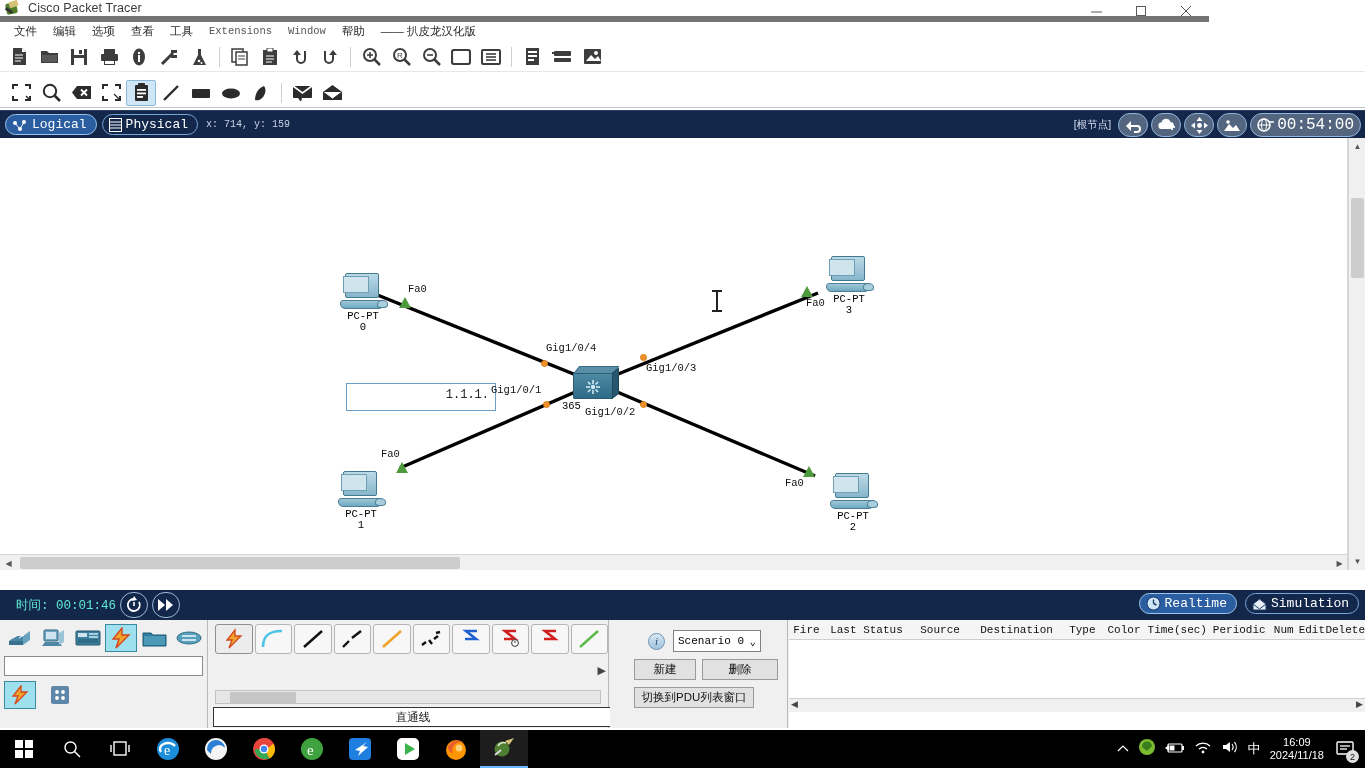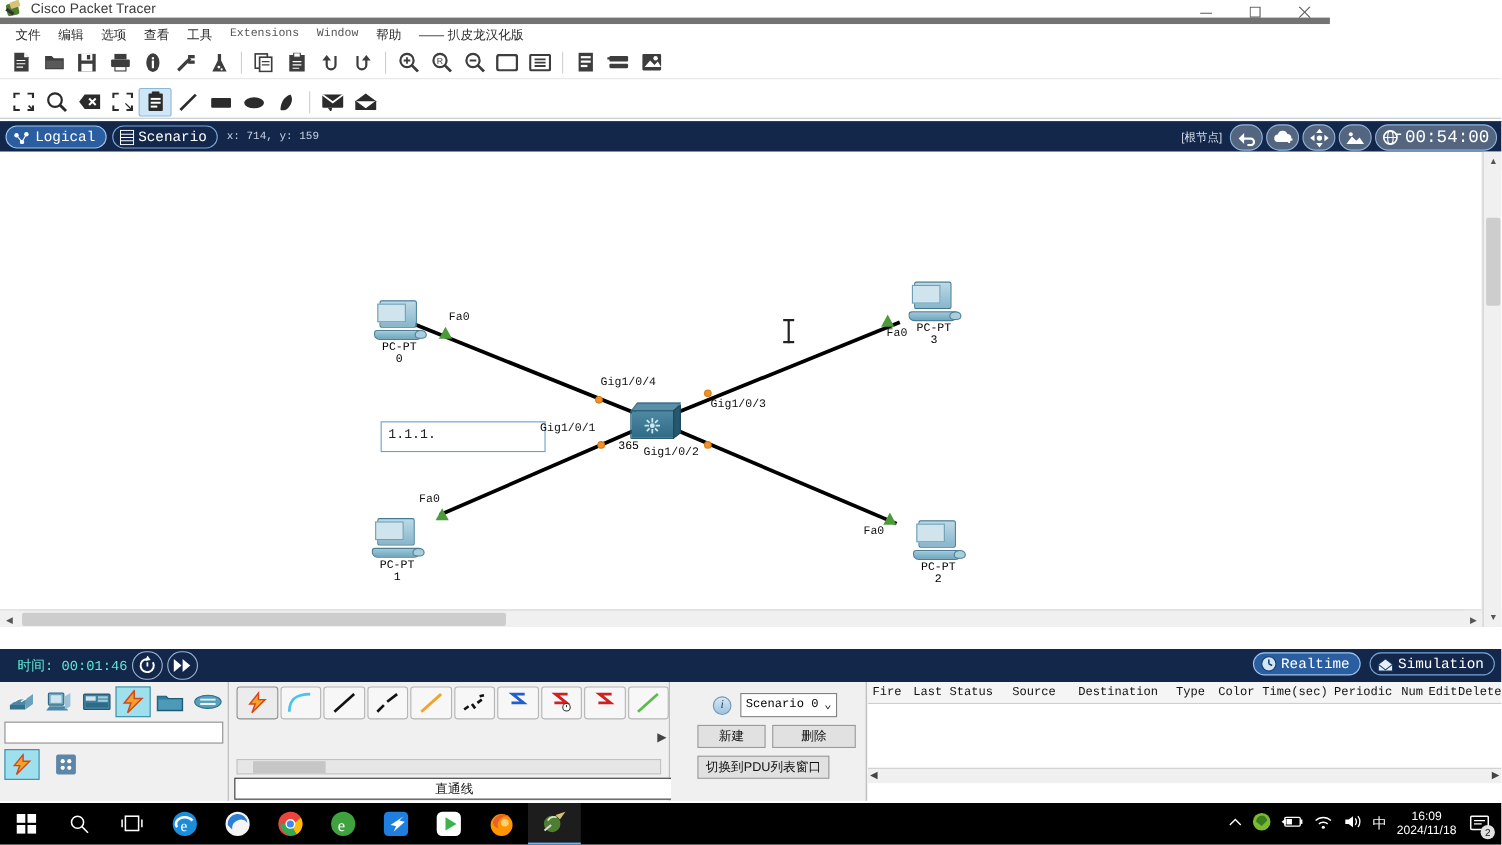--- a/index.html
+++ b/index.html
@@ -112,21 +112,21 @@
   .sw-face { position:absolute; left:0; top:7px; width:40px; height:26px;
      background:linear-gradient(#4e89a4,#2f6b86); border:1px solid #2b5c73; border-radius:1px;}
   .sw-side { position:absolute; left:39px; top:7px; width:7px; height:26px; background:#26576e;
      transform: skewY(-38deg); transform-origin: top left; border:1px solid #1f4759;}
   .sw-star { position:absolute; left:12px; top:13px; width:16px; height:16px; }
   .portlabel { position:absolute; font-family:"Liberation Mono", monospace; font-size:10.5px; color:#111; white-space:nowrap; }
   .ledsq { position:absolute; width:7px; height:7px; background:#f0922a; border-radius:50%; border:1px solid #d97b12;}
   .ledtri { position:absolute; width:0;height:0; border-left:6px solid transparent; border-right:6px solid transparent;
      border-bottom:11px solid #4c9a3b; }
   .textbox { position:absolute; border:1px solid #6aa0c8; background:#fff;
-     font-family:"Liberation Mono", monospace; font-size:12px; color:#222; padding:4px 6px; }
+     font-family:"Liberation Mono", monospace; font-size:12px; color:#222; padding:4px 6px;text-align:right; }
   .cursor-i { position:absolute; width:2px; height:22px; background:#222; }
   .cursor-i:before,.cursor-i:after{content:"";position:absolute;left:-4px;width:10px;height:2px;background:#222;}
   .cursor-i:before{top:0;} .cursor-i:after{bottom:0;}
 
   
   .bottombar { position:absolute; left:0; top:590px; width:1365px; height:30px; background:#13274b;
      display:flex; align-items:center; }
   .timelabel { color:#5eead4; font-family:"Liberation Mono", monospace; font-size:12.5px; margin-left:16px; }
   .rbtn { width:28px; height:26px; border:1px solid #9db7d8; border-radius:14px; background:#13274b;
      display:flex; align-items:center; justify-content:center; margin-left:4px; }
@@ -474,21 +474,21 @@
         </svg>
       <span>Logical</span>
     </div>
     <div class="pill">
       <svg width="13" height="14">
           <rect x="0.5" y="0.5" width="12" height="13" fill="none" stroke="#fff"></rect>
           <line x1="0.5" y1="4" x2="12.5" y2="4" stroke="#fff"></line>
           <line x1="0.5" y1="7" x2="12.5" y2="7" stroke="#fff"></line>
           <line x1="0.5" y1="10" x2="12.5" y2="10" stroke="#fff"></line>
         </svg>
-      <span>Scenario</span>
+      <span>Physical</span>
     </div>
     <div class="coord">x: 714, y: 159</div>
     <div class="modebar-right">
       <div class="rootlabel">[根节点]</div>
       <div class="circbtn">
         <svg width="17" height="15">
             <path d="M3 8 h9 a3 3 0 0 1 0 6 h-3" fill="none" stroke="#fff" stroke-width="2"></path>
             <path d="M1 8 l5 -5 v10z" fill="#fff"></path>
           </svg>
       </div>

